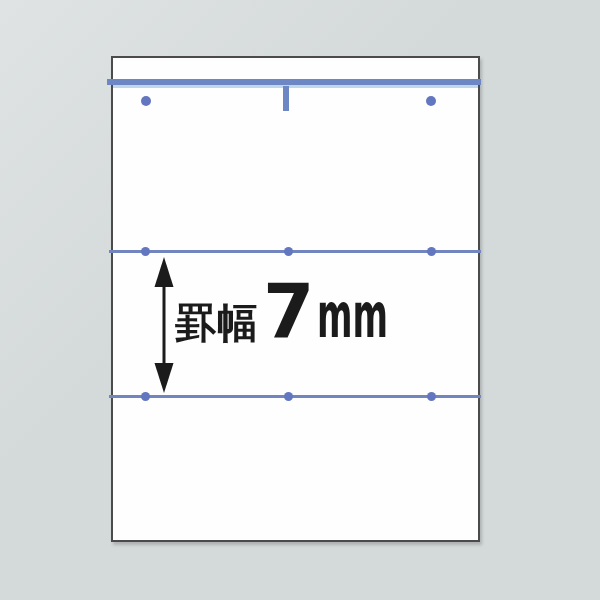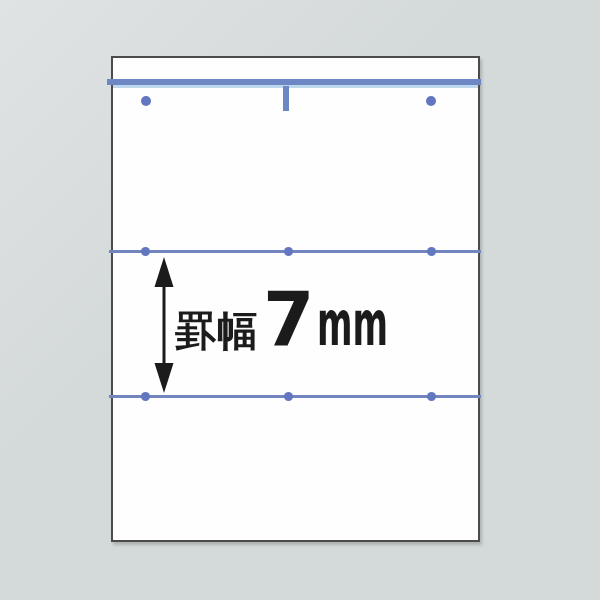--- a/index.html
+++ b/index.html
@@ -84,21 +84,21 @@
   .spacing-arrow {
     position: absolute;
     left: 38px;
     top: 199px;
     width: 26px;
     height: 136px;
   }
   .measure-label {
     position: absolute;
     left: 62px;
-    top: 224px;
+    top: 216px;
     display: flex;
     align-items: baseline;
     color: var(--annotation, #1b1b1b);
     white-space: nowrap;
   }
   .measure-label .prefix {
     font-size: 41px;
     font-weight: 700;
     line-height: 1;
     letter-spacing: 1px;

